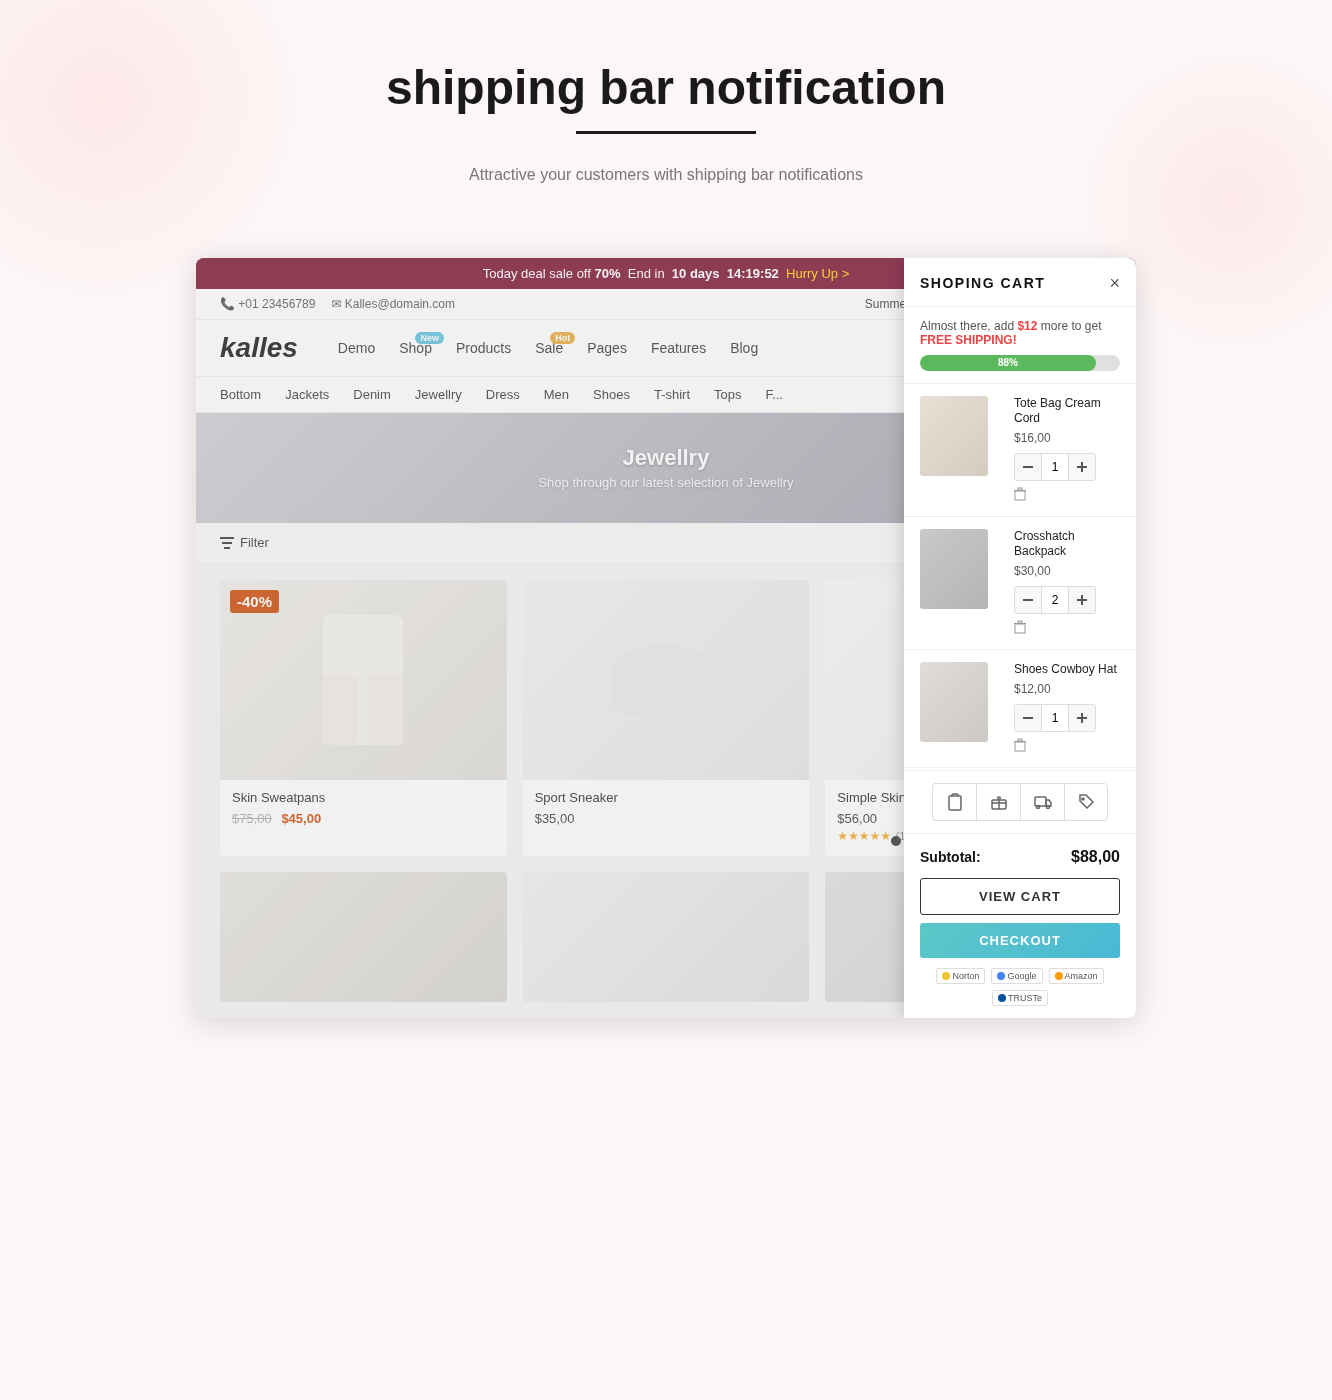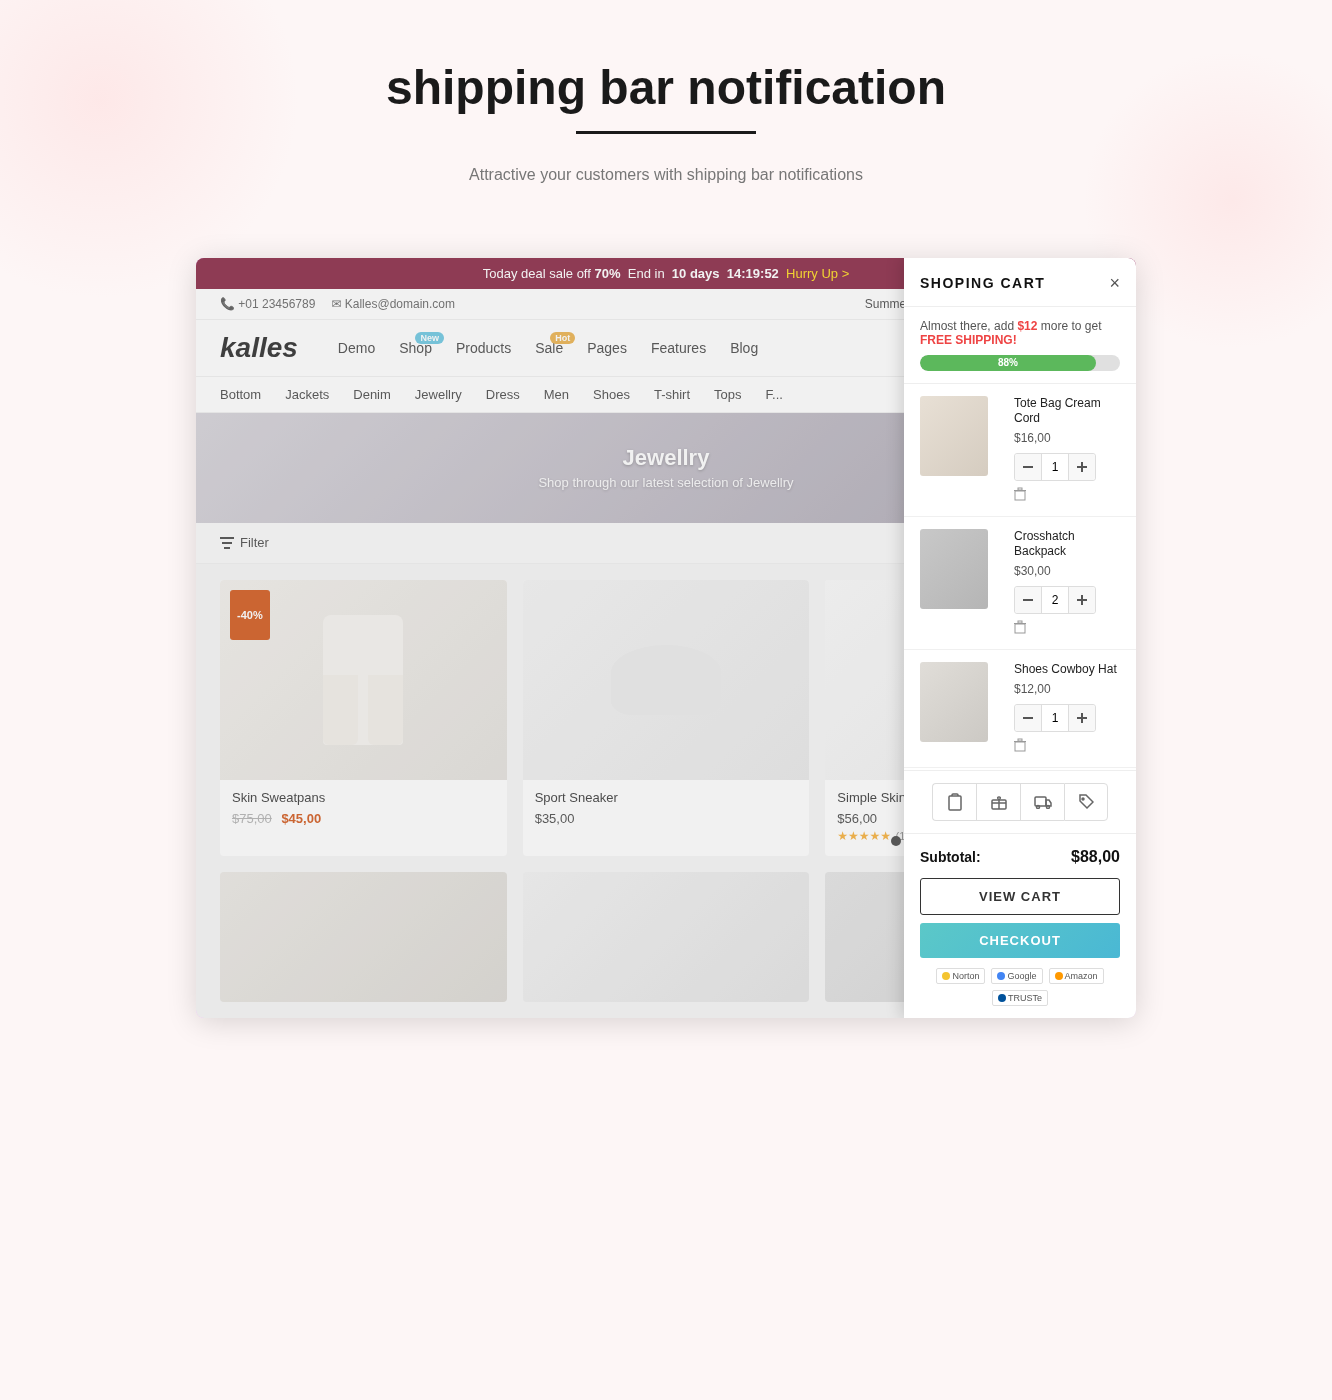--- a/index.html
+++ b/index.html
@@ -254,23 +254,23 @@
       width: 90px; height: 110px;
       background: #f2f2f2;
       clip-path: polygon(20% 0%, 0% 20%, 15% 20%, 15% 100%, 85% 100%, 85% 20%, 100% 20%, 80% 0%);
     }
 
     .sale-badge {
       position: absolute;
       top: 10px; left: 10px;
       background: #cc4400;
       color: #fff;
-      font-size: 11px;
+      font-size: 15px;
       font-weight: 700;
-      padding: 19px 7px;
+      padding: 3px 7px;
       border-radius: 3px;
     }
     .product-info { padding: 10px 12px 12px; }
     .product-name { font-size: 13px; color: #222; font-weight: 500; margin-bottom: 6px; }
     .product-price { font-size: 13px; color: #333; }
     .product-price .old { text-decoration: line-through; color: #aaa; margin-right: 6px; }
     .product-price .new { color: #cc4400; font-weight: 700; }
     .stars { color: #f5a623; font-size: 12px; }
     .stars-count { font-size: 11px; color: #888; }
 

